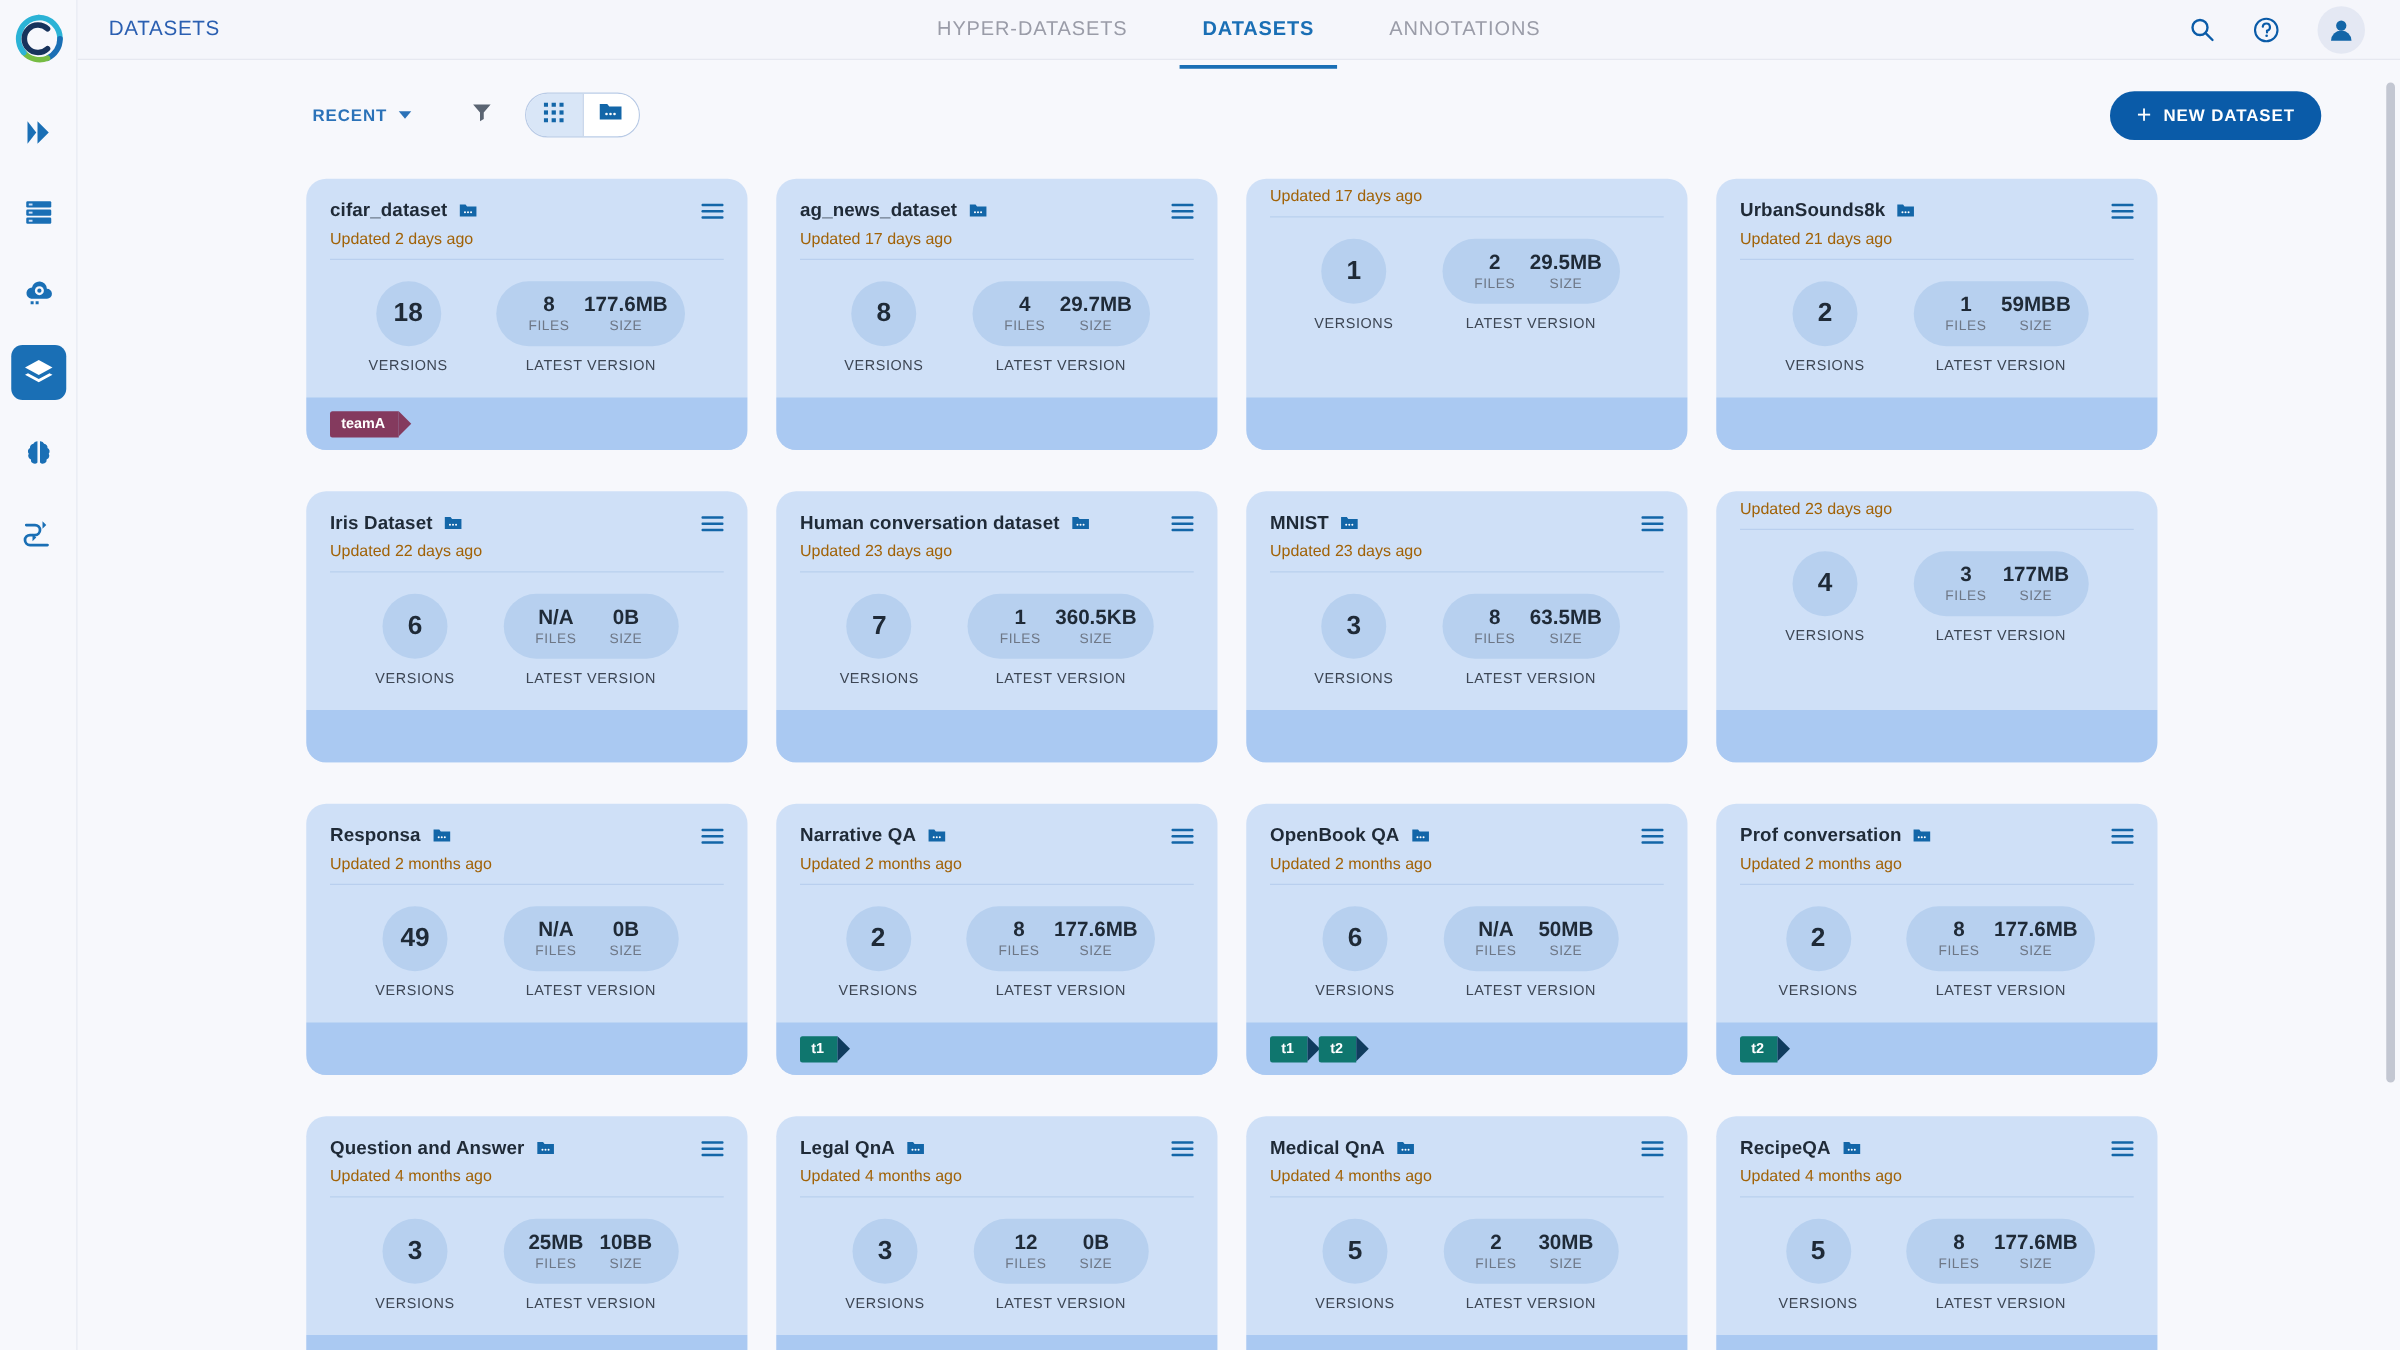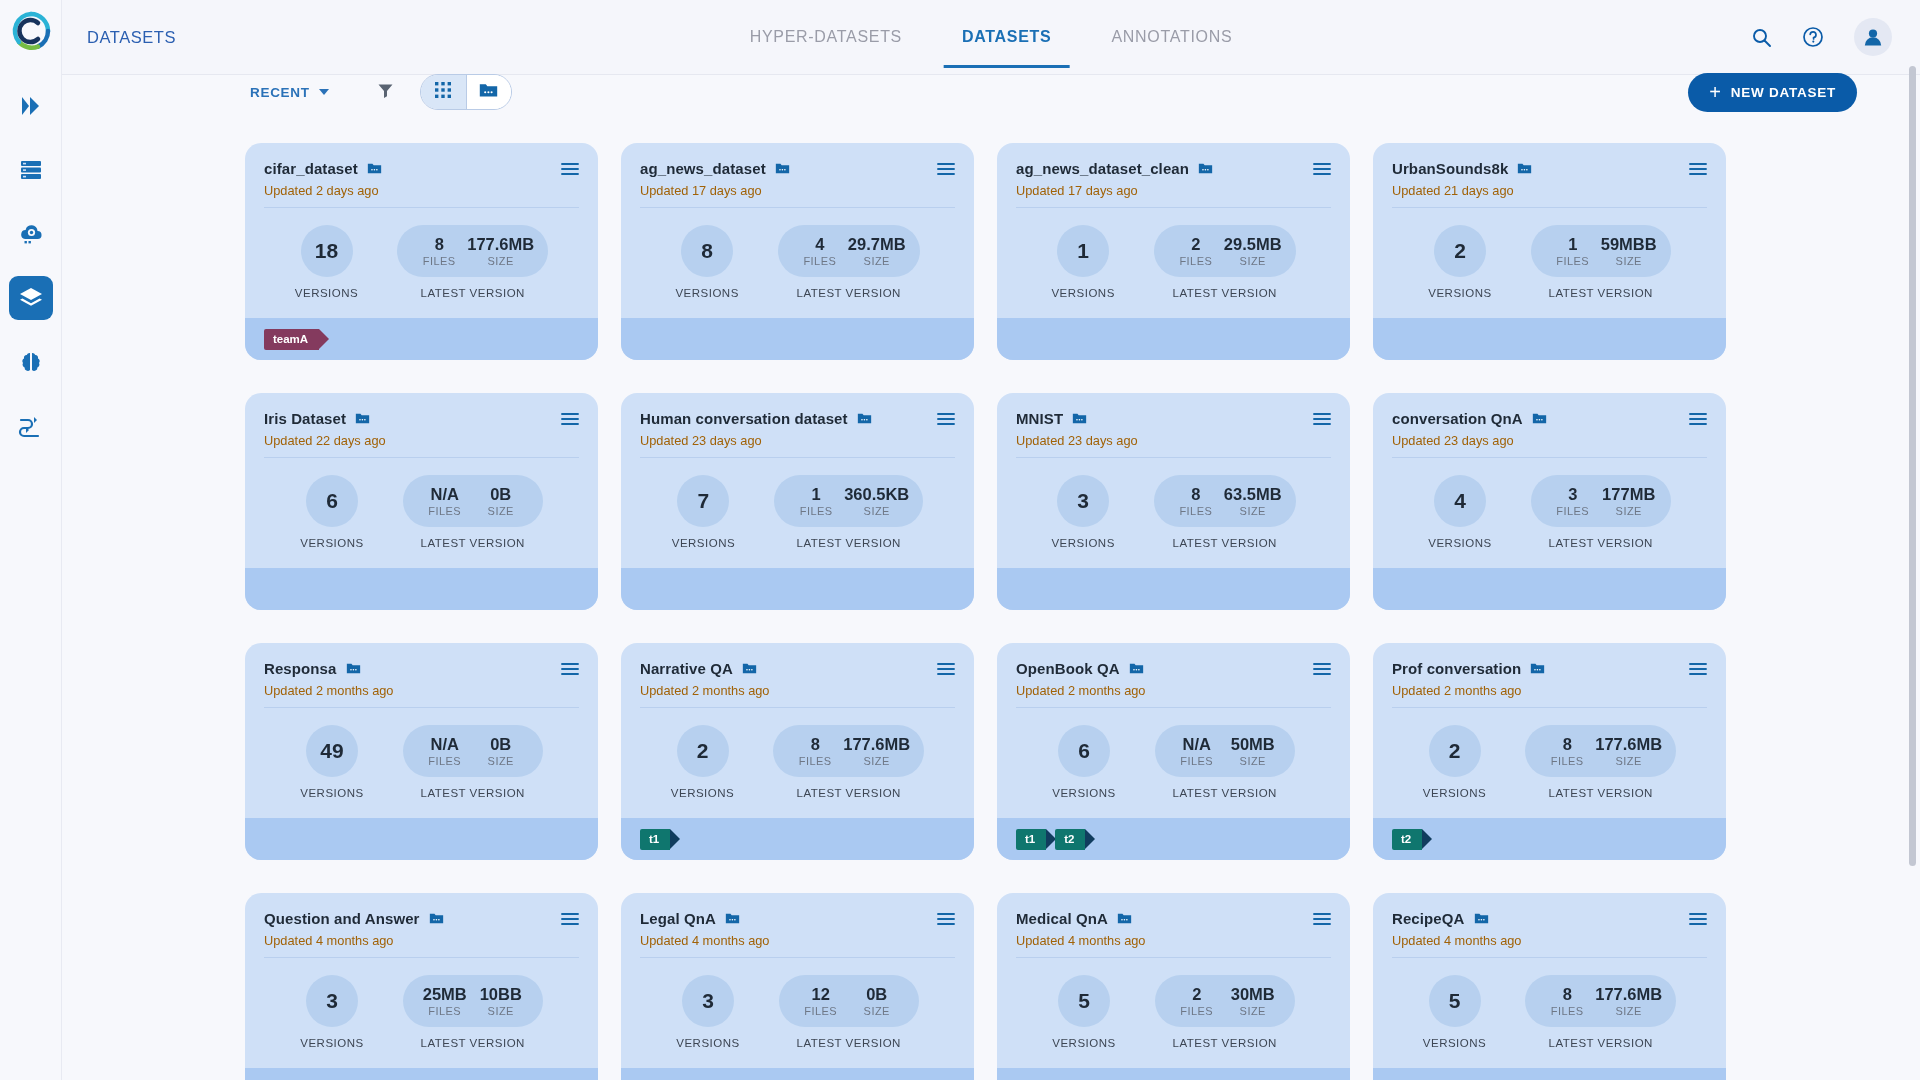--- a/index.html
+++ b/index.html
@@ -22,21 +22,21 @@
   .rail-btn {
     width: 44px; height: 44px; border-radius: 9px;
     display: flex; align-items: center; justify-content: center;
     cursor: pointer;
   }
   .rail-btn.active { background: #1a6fb5; }
   .rail-btn svg { display: block; }
 
   
   .topbar {
-    position: absolute; left: 62px; top: 0; right: 0; height: 75px;
+    position: absolute; left: 62px; top: 0; right: 0; height: 48px;
     background: #f5f6fb; border-bottom: 1px solid #e6e8f0;
     display: flex; align-items: center;
   }
   .page-title {
     margin-left: 25px; color: #2b5fb1; font-size: 16.5px;
     letter-spacing: .55px; font-weight: 400;
   }
   .nav-tabs {
     position: absolute; left: 50%; transform: translateX(-50%);
     display: flex; height: 62px; align-items: stretch;
@@ -416,38 +416,20 @@
             <div class="pill-val">29.7MB</div>
             <div class="pill-lbl">SIZE</div>
           </div>
         </div>
         <div class="stat-caption">LATEST VERSION</div>
       </div>
     </div>
     <div class="tag-strip"></div>
   </div>
       <div class="card">
-    <div class="card-head">
-      <span class="card-title">ag_news_dataset_clean</span>
-      <span class="folder-icon">
-            <svg width="15" height="13" viewBox="0 0 19 17" fill="#1366a8">
-  <path d="M0.8 2.2 h6 l1.6 2 h9.8 v10.4 h-17.4 Z"></path>
-  <circle cx="6.2" cy="10.2" r="1.05" fill="#ffffff"></circle>
-  <circle cx="9.4" cy="10.2" r="1.05" fill="#ffffff"></circle>
-  <circle cx="12.6" cy="10.2" r="1.05" fill="#ffffff"></circle>
-            </svg>
-          </span>
-      <span class="menu-icon">
-            <svg width="18" height="14" viewBox="0 0 18 14" stroke="#1366a8" stroke-width="1.9" stroke-linecap="round">
-  <path d="M1 2 H17"></path>
-              <path d="M1 7 H17"></path>
-              <path d="M1 12 H17"></path>
-            </svg>
-          </span>
-    </div>
     <div class="card-sub">Updated 17 days ago</div>
     <div class="card-divider"></div>
     <div class="stats">
       <div class="stat-col">
         <div class="circle">1</div>
         <div class="stat-caption">VERSIONS</div>
       </div>
       <div class="stat-col">
         <div class="pill">
           <div class="pill-seg">
@@ -626,38 +608,20 @@
             <div class="pill-val">63.5MB</div>
             <div class="pill-lbl">SIZE</div>
           </div>
         </div>
         <div class="stat-caption">LATEST VERSION</div>
       </div>
     </div>
     <div class="tag-strip"></div>
   </div>
       <div class="card">
-    <div class="card-head">
-      <span class="card-title">conversation QnA</span>
-      <span class="folder-icon">
-            <svg width="15" height="13" viewBox="0 0 19 17" fill="#1366a8">
-  <path d="M0.8 2.2 h6 l1.6 2 h9.8 v10.4 h-17.4 Z"></path>
-  <circle cx="6.2" cy="10.2" r="1.05" fill="#ffffff"></circle>
-  <circle cx="9.4" cy="10.2" r="1.05" fill="#ffffff"></circle>
-  <circle cx="12.6" cy="10.2" r="1.05" fill="#ffffff"></circle>
-            </svg>
-          </span>
-      <span class="menu-icon">
-            <svg width="18" height="14" viewBox="0 0 18 14" stroke="#1366a8" stroke-width="1.9" stroke-linecap="round">
-  <path d="M1 2 H17"></path>
-              <path d="M1 7 H17"></path>
-              <path d="M1 12 H17"></path>
-            </svg>
-          </span>
-    </div>
     <div class="card-sub">Updated 23 days ago</div>
     <div class="card-divider"></div>
     <div class="stats">
       <div class="stat-col">
         <div class="circle">4</div>
         <div class="stat-caption">VERSIONS</div>
       </div>
       <div class="stat-col">
         <div class="pill">
           <div class="pill-seg">

